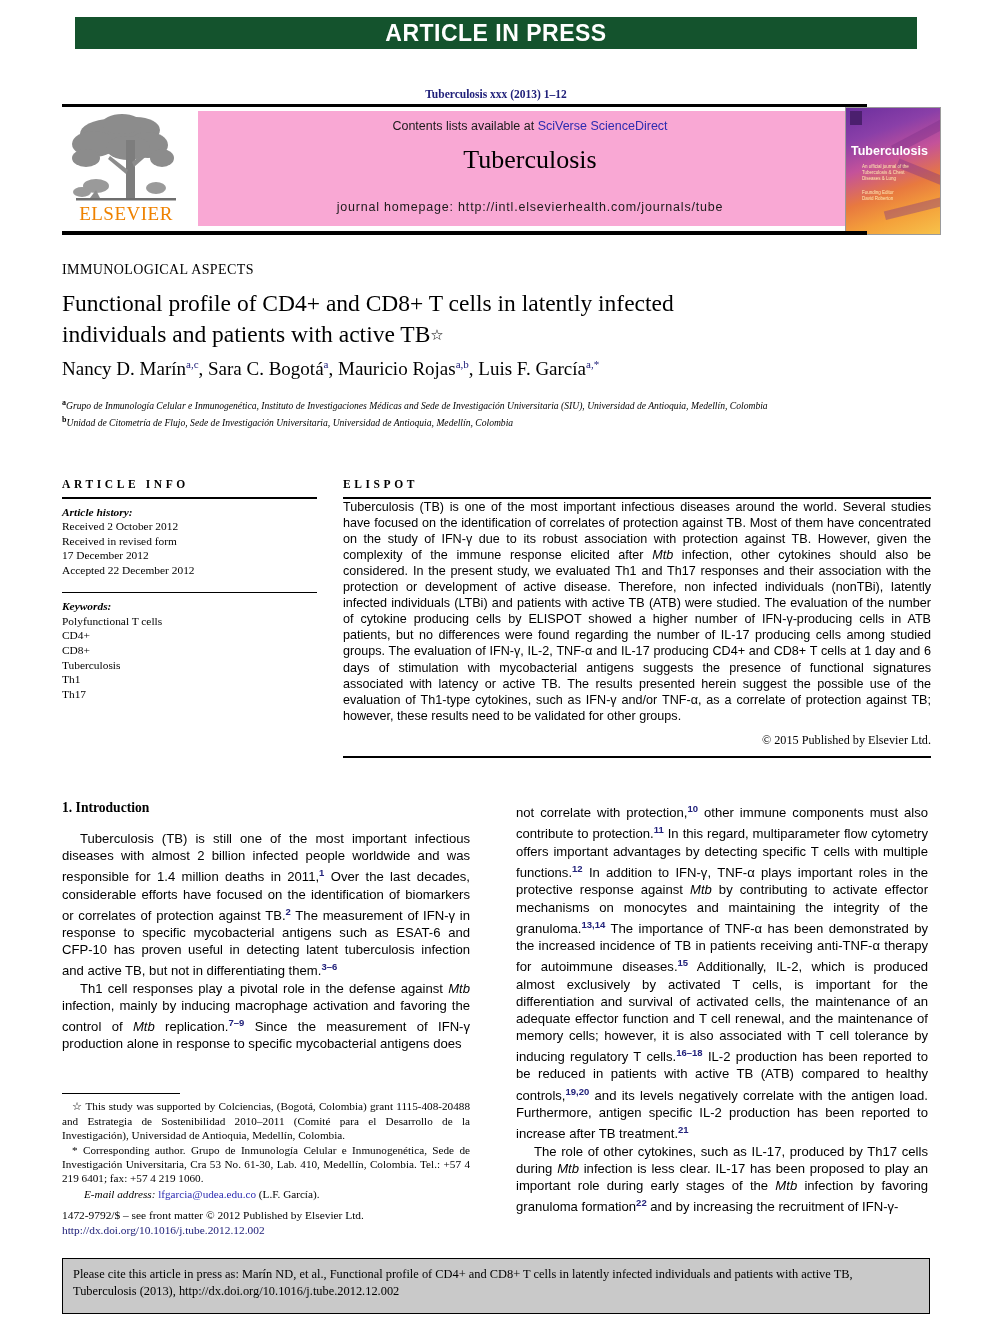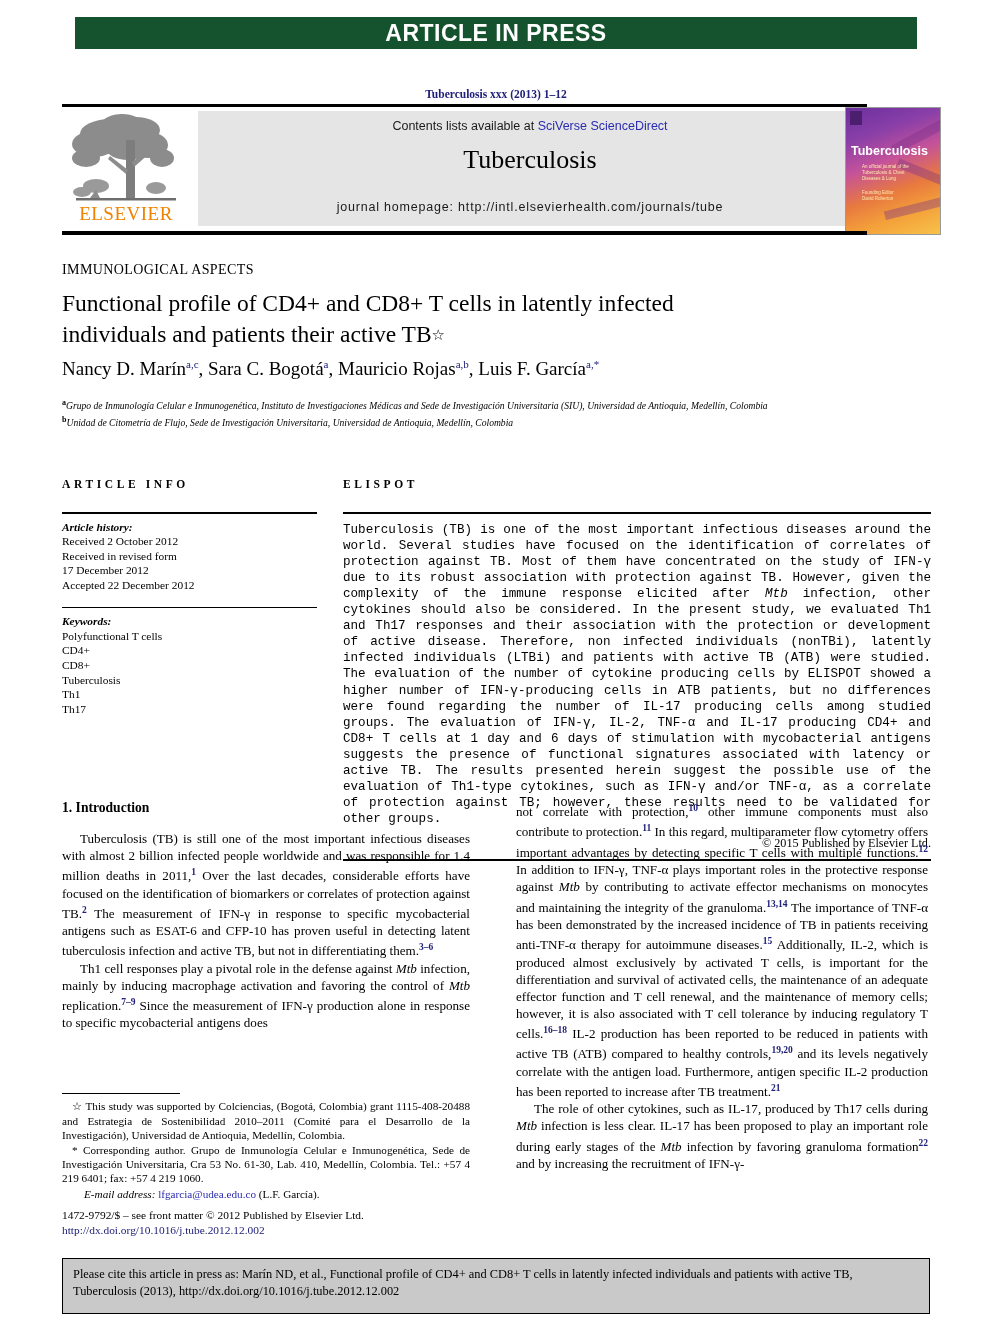--- a/index.html
+++ b/index.html
@@ -65,21 +65,21 @@
     position: absolute; left: 0; bottom: 2px;
     width: 112px; text-align: center;
     font-family: "Liberation Serif", serif;
     font-size: 19px;
     letter-spacing: 0.5px;
     color: #ef8200;
   }
   .contents-box {
     position: absolute; left: 136px; top: 7px;
     width: 664px; height: 115px;
-    background: #e5e5e5;
+    background: #f9a8d4;
   }
   .contents-line {
     position: absolute; left: 0; top: 8px; width: 100%;
     text-align: center;
     font-family: "Liberation Sans", sans-serif;
     font-size: 12.5px;
     color: #1a1a1a;
   }
   .contents-line a { color: #2b2bb0; text-decoration: none; }
   .journal-name {
@@ -178,38 +178,37 @@
     position: absolute; left: 62px; top: 478px; width: 255px;
   }
   .sum-col {
     position: absolute; left: 343px; top: 478px; width: 588px;
   }
   .colhead {
     font-family: "Liberation Serif", serif;
     font-weight: bold;
     font-size: 11.5px;
     letter-spacing: 3.6px;
-    margin: 0 0 22px 0;
+    margin: 0 0 7px 0;
   }
   .hrule { height: 1.6px; background: #000; width: 100%; }
   .info-block {
     font-family: "Liberation Serif", serif;
     font-size: 11.4px;
     line-height: 14.6px;
     padding-top: 6px;
   }
   .info-block .it { font-style: italic; font-weight: bold; }
   .info-hrule2 { height: 1.6px; background: #000; width: 100%; margin-top: 14px; }
 
   .abstract {
-    font-family: Liberation Mono, monospace;
+    font-family: Liberation Sans, sans-serif;
     font-size: 12.6px;
     line-height: 16.1px;
     text-align: justify;
-    padding-top: 8px;
   }
   .abstract i { font-style: italic; }
   .copyright {
     font-family: "Liberation Serif", serif;
     font-size: 12.2px;
     text-align: right;
     padding-top: 9px;
   }
   .sum-hrule-bottom { height: 1.6px; background: #000; width: 100%; margin-top: 8px; }
 
@@ -220,21 +219,21 @@
   .body-right {
     position: absolute; left: 516px; top: 800px; width: 412px;
   }
   h2.sec-h {
     font-family: "Liberation Serif", serif;
     font-weight: bold;
     font-size: 13.6px;
     margin: 0 0 14px 0;
   }
   .body-left p, .body-right p {
-    font-family: Liberation Serif, serif;
+    font-family: Liberation Sans, sans-serif;
     font-size: 13.1px;
     line-height: 17.1px;
     text-align: justify;
     margin: 0;
     text-indent: 18px;
   }
   .body-left p.np, .body-right p.np { text-indent: 0; }
   .body-left p i, .body-right p i { font-style: italic; }
   .body-left sup, .body-right sup {
     font-size: 9.5px; color: #20207a; font-weight: bold;
@@ -337,21 +336,21 @@
     <div class="cv-sub2">Founding Editor<br>David Roberton</div>
   </div>
 
   <div class="masthead-rule-bottom"></div>
 </div>
 
 <div class="sec-label">IMMUNOLOGICAL ASPECTS</div>
 
 <div class="art-title">
   <span>Functional profile of CD4+ and CD8+ T cells in latently infected</span><br>
-  <span>individuals and patients their active TB</span><span class="star">☆</span>
+  <span>individuals and patients with active TB</span><span class="star">☆</span>
 </div>
 
 <div class="authors">
   <span>Nancy D. Marín</span><sup>a,c</sup><span>, </span><span>Sara C. Bogotá</span><sup>a</sup><span>, </span><span>Mauricio Rojas</span><sup>a,b</sup><span>, </span><span>Luis F. García</span><sup>a,*</sup>
 </div>
 
 <div class="affils">
   <div><sup>a</sup><span>Grupo de Inmunología Celular e Inmunogenética, Instituto de Investigaciones Médicas and Sede de Investigación Universitaria (SIU), Universidad de Antioquia, Medellín, Colombia</span></div>
   <div><sup>b</sup><span>Unidad de Citometría de Flujo, Sede de Investigación Universitaria, Universidad de Antioquia, Medellín, Colombia</span></div>
 </div>

